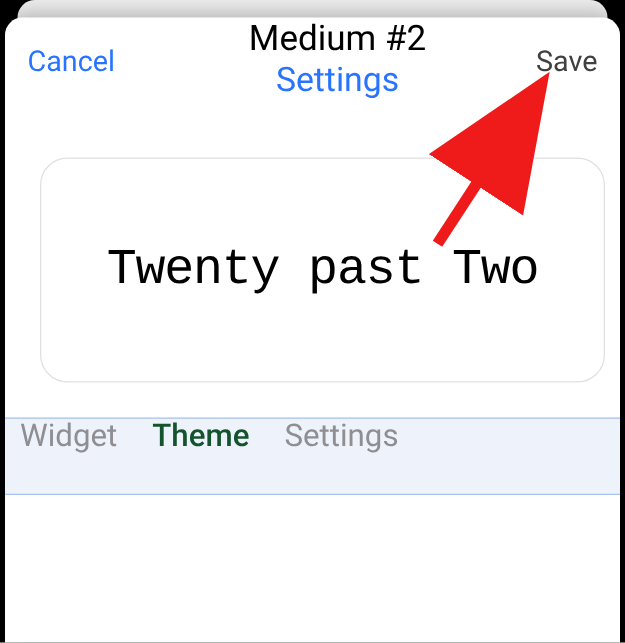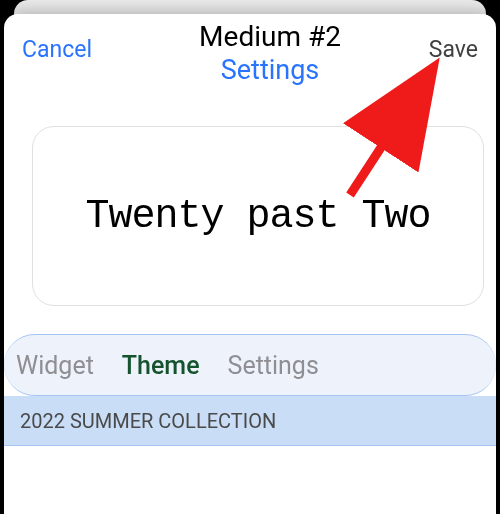--- a/index.html
+++ b/index.html
@@ -33,21 +33,21 @@
       background: #fff;
       border-radius: 14px 14px 0 0;
       box-shadow: 0 -2px 20px rgba(0,0,0,0.3);
       display: flex;
       flex-direction: column;
     }
     .header {
       position: relative;
       height: 72px;
       display: flex;
-      align-items: flex-end;
+      align-items: flex-start;
       justify-content: center;
       padding-left: 40px;
     }
     .title-block {
       text-align: center;
     }
     .title-main {
       font-size: 28px;
       color: #000;
       line-height: 1.2;
@@ -96,24 +96,23 @@
       color: #000;
       letter-spacing: -1px;
       white-space: nowrap;
     }
     .segmented {
       background: #eef3fb;
       border-top: 1px solid #a7c4f0;
       border-bottom: 1px solid #a7c4f0;
       height: 62px;
       display: flex;
-      align-items: center;
+      align-items: flex-start;
       padding: 0 12px;
       gap: 28px;
-      border-radius: 31px;
     }
     .seg-item {
       font-size: 25px;
       color: #8e8e93;
       background: none;
       border: none;
       cursor: pointer;
     }
     .seg-item.active {
       color: #14532d;
@@ -156,23 +155,20 @@
       <div class="preview-text">Twenty past Two</div>
     </div>
   </div>
 
   <div class="segmented">
     <button class="seg-item">Widget</button>
     <button class="seg-item active">Theme</button>
     <button class="seg-item">Settings</button>
   </div>
 
-  <div class="section-row">
-    <span class="section-label">2022 SUMMER COLLECTION</span>
-  </div>
 </div>
 
 <svg class="arrow" style="left:330px; top:55px;" width="130" height="150" viewBox="0 0 130 150">
   <defs>
     <marker id="arrowhead" markerWidth="12" markerHeight="12" refX="9" refY="5" orient="auto">
       <polygon points="0 0, 12 5, 0 10" fill="#ef1a1a"></polygon>
     </marker>
   </defs>
   <line x1="20" y1="140" x2="95" y2="25" stroke="#ef1a1a" stroke-width="9" marker-end="url(#arrowhead)"></line>
 </svg>

